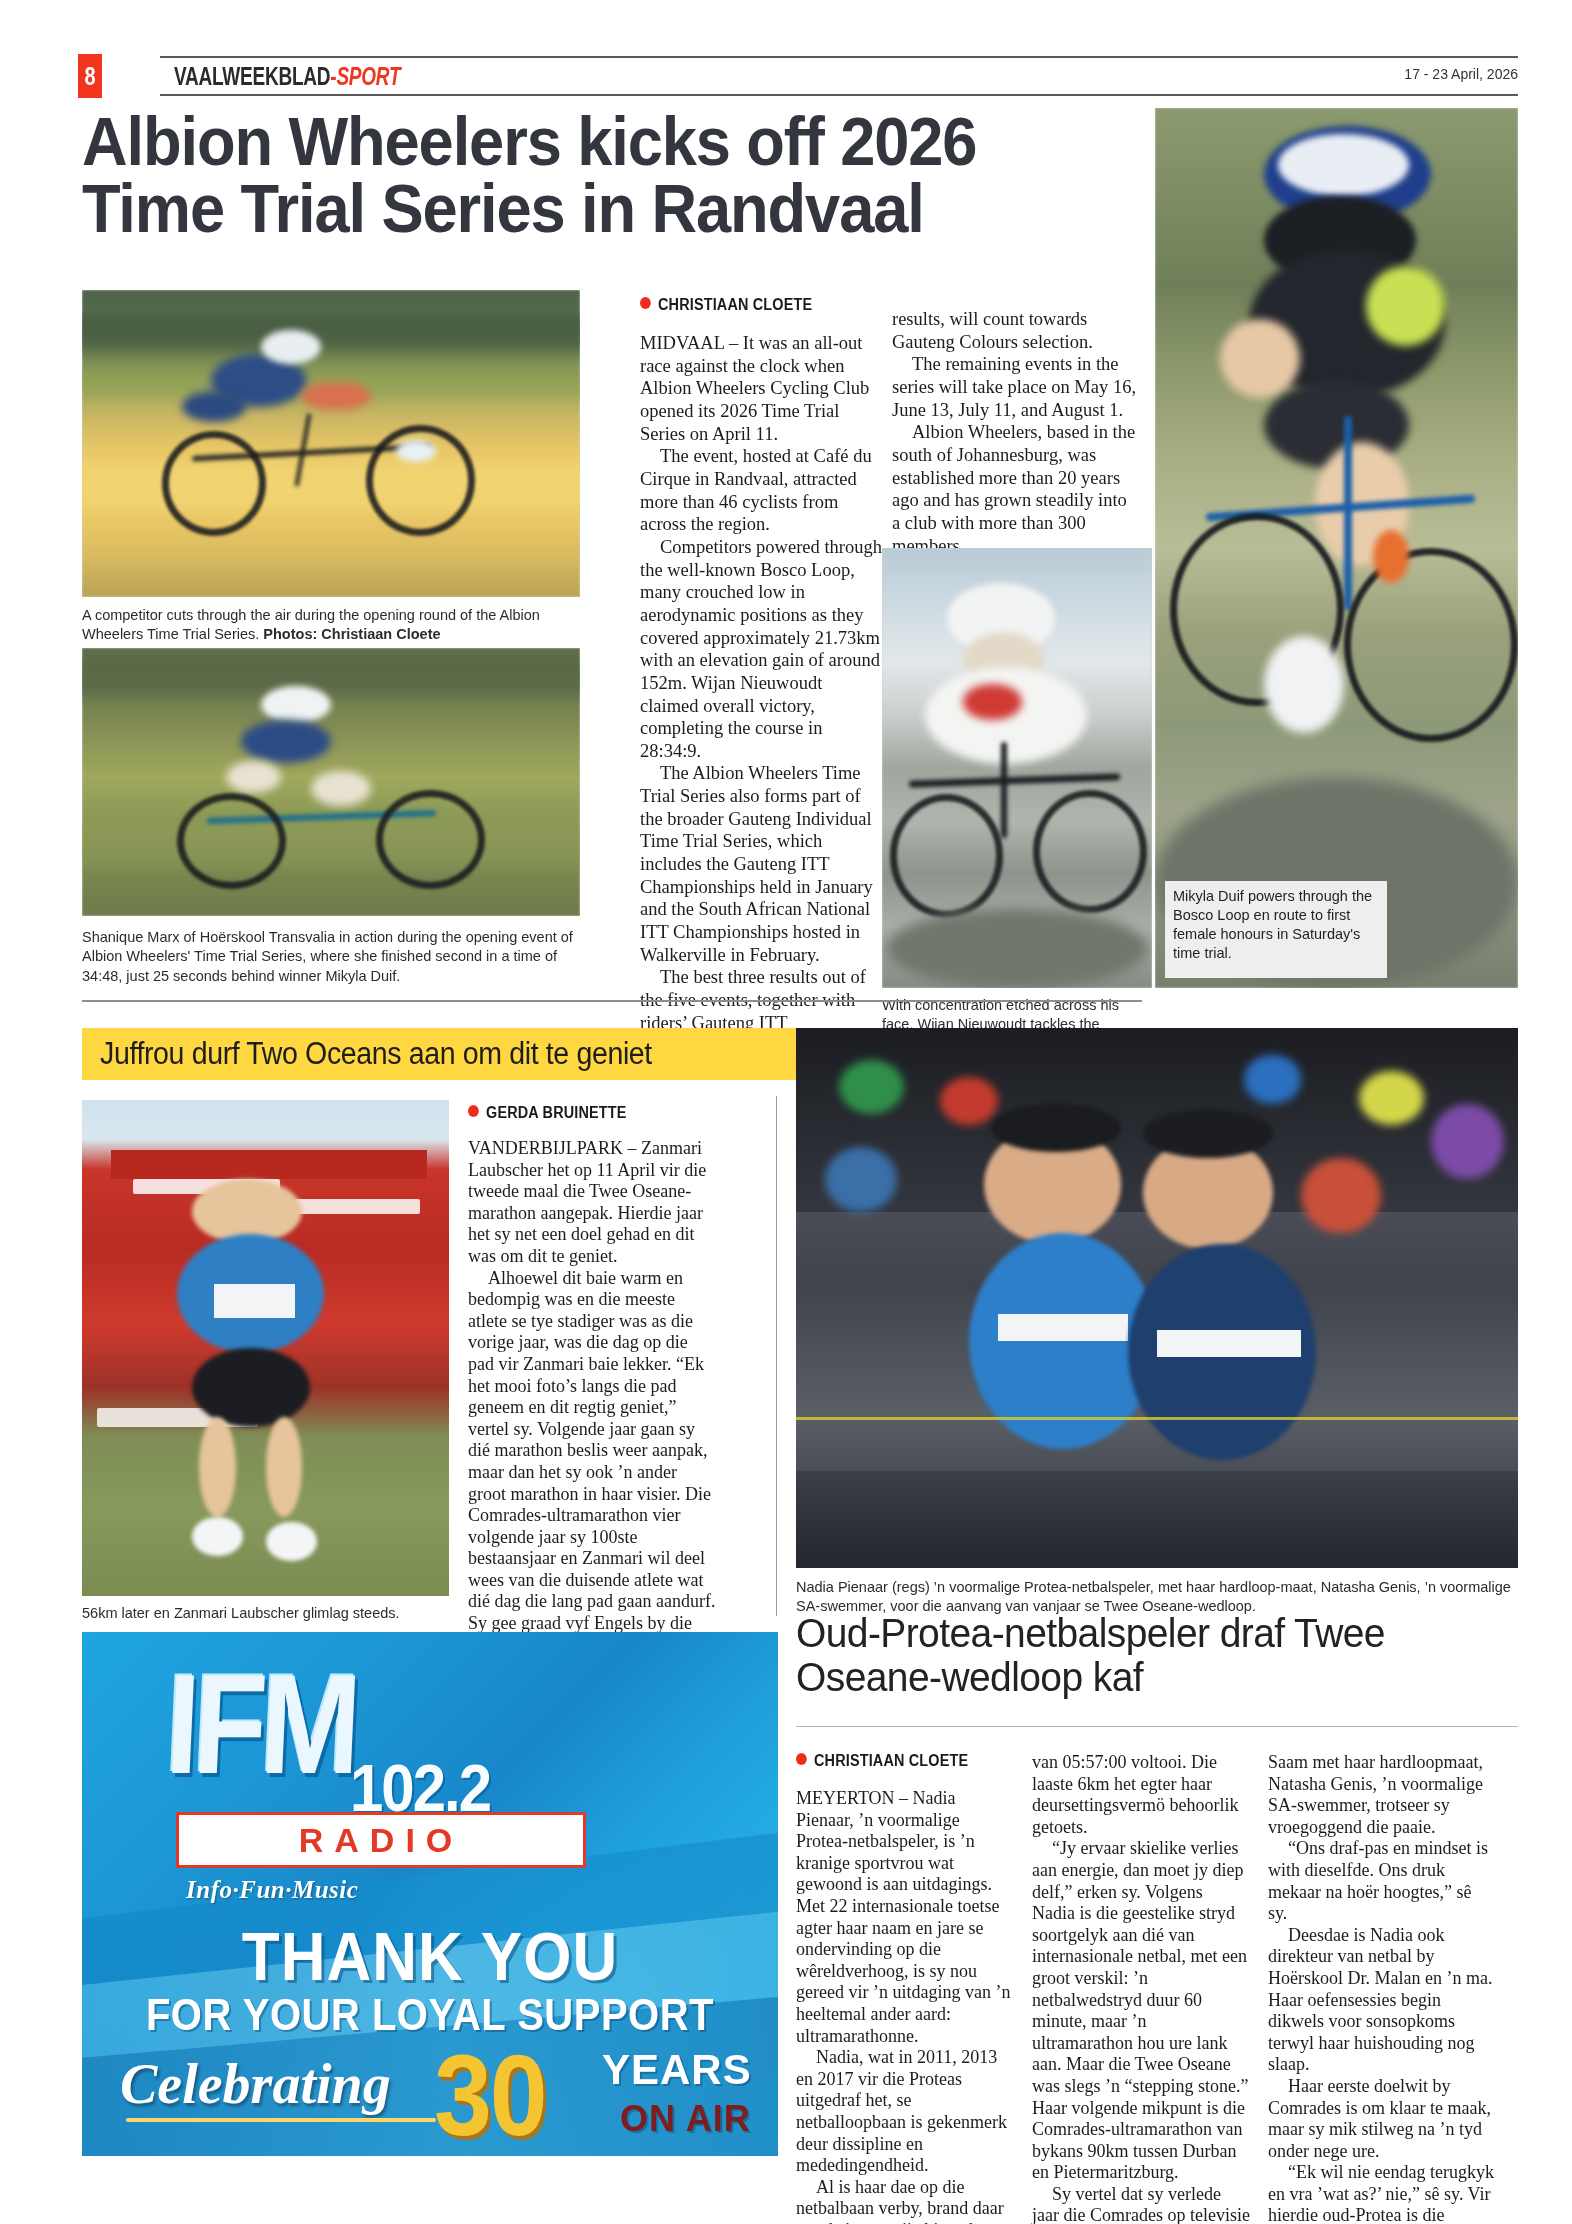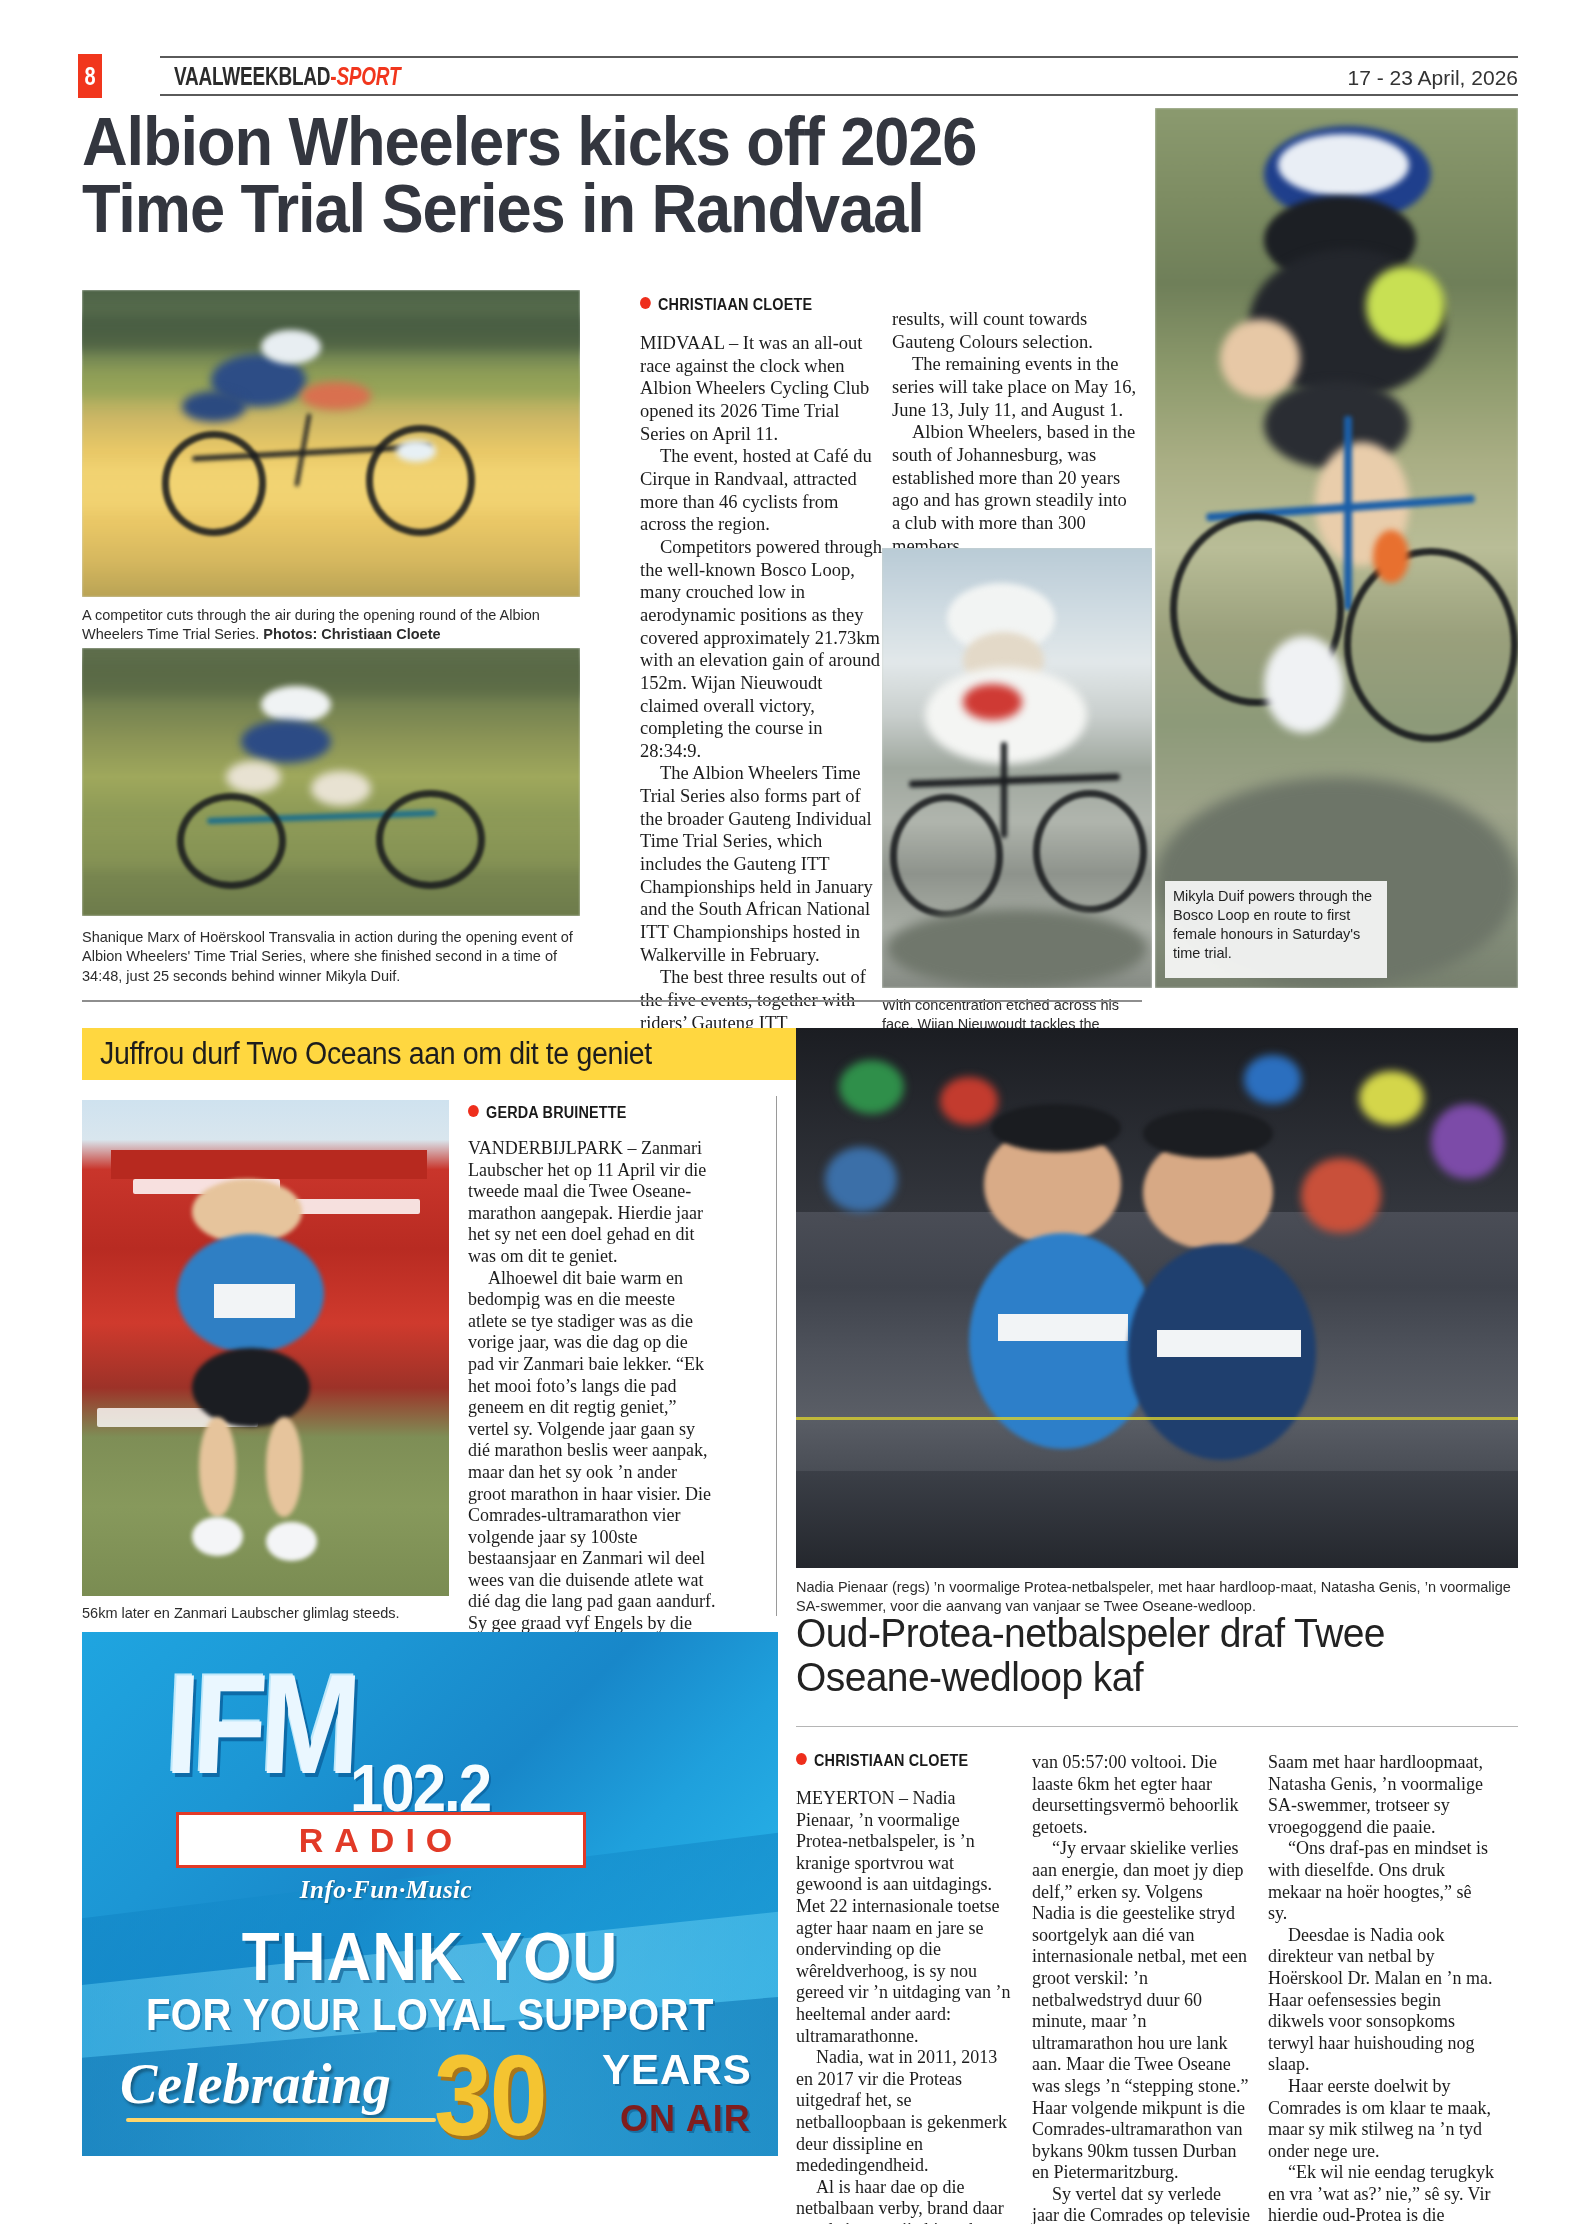--- a/index.html
+++ b/index.html
@@ -27,21 +27,21 @@
     position: absolute; left: 96px; top: 6px;
     font-family: "Liberation Sans", sans-serif; font-weight: bold;
     font-size: 25px; letter-spacing: -0.3px; color: #2b2b2b;
     transform: scaleX(0.76); transform-origin: left top;
     white-space: nowrap;
   }
   .mast-title .sport { color: #f1361d; font-style: italic; }
   .mast-title .dash { color: #f1361d; }
   .mast-date {
     position: absolute; right: 0; top: 10px;
-    font-family: "Liberation Sans", sans-serif; font-size: 21px; color: #333;
+    font-family: "Liberation Sans", sans-serif; font-size: 14px; color: #333;
   }
 
   
   .a1-head {
     position: absolute; left: 82px; top: 108px; width: 1060px;
     font-family: "Liberation Sans", sans-serif; font-weight: bold;
     font-size: 68px; line-height: 0.98; color: #33363f;
     letter-spacing: -1.2px;
     transform: scaleX(0.93); transform-origin: left top;
   }
@@ -231,21 +231,21 @@
   .ad-radio-box {
     position: absolute; left: 94px; top: 180px; width: 410px; height: 56px;
     background: #ffffff; border: 3px solid #e23a27;
   }
   .ad-radio-box span {
     position: absolute; left: 0; right: 0; top: 6px; text-align: center;
     font-family: "Liberation Sans", sans-serif; font-weight: bold;
     font-size: 34px; color: #e23a27; letter-spacing: 11px;
   }
   .ad-tag {
-    position: absolute; left: 104px; top: 244px; width: 400px; text-align: center;
+    position: absolute; left: 104px; top: 244px; width: 400px; 
     font-family: "Liberation Serif", serif; font-style: italic; font-weight: bold;
     font-size: 25px; color: #ffffff; letter-spacing: .5px;
     text-shadow: 1px 1px 2px rgba(0,0,0,.35);
   }
   .ad-thanks {
     position: absolute; left: 0; right: 0; top: 284px; text-align: center;
     font-family: "Liberation Sans", sans-serif; font-weight: bold;
     font-size: 62px; color: #ffffff; letter-spacing: 1px;
     text-shadow: 3px 3px 0 rgba(10,80,130,.55);
     transform: scaleY(1.12); transform-origin: center top;

